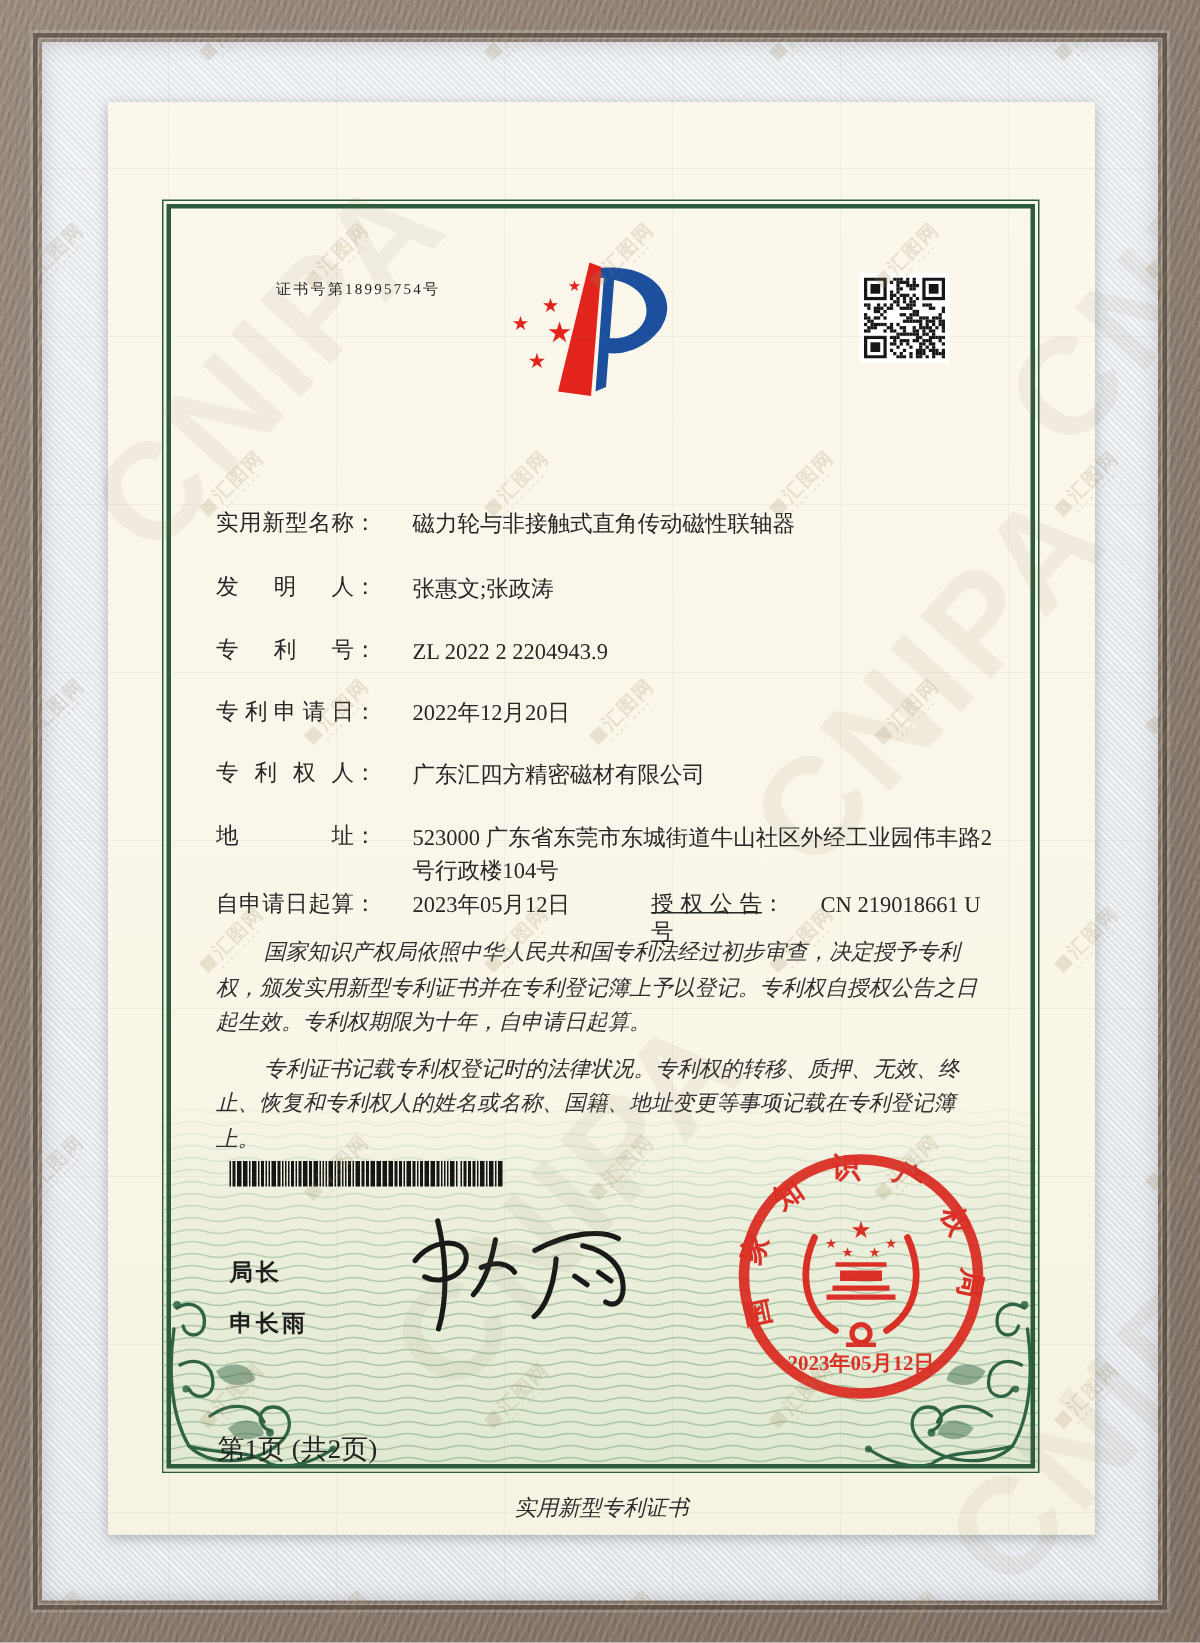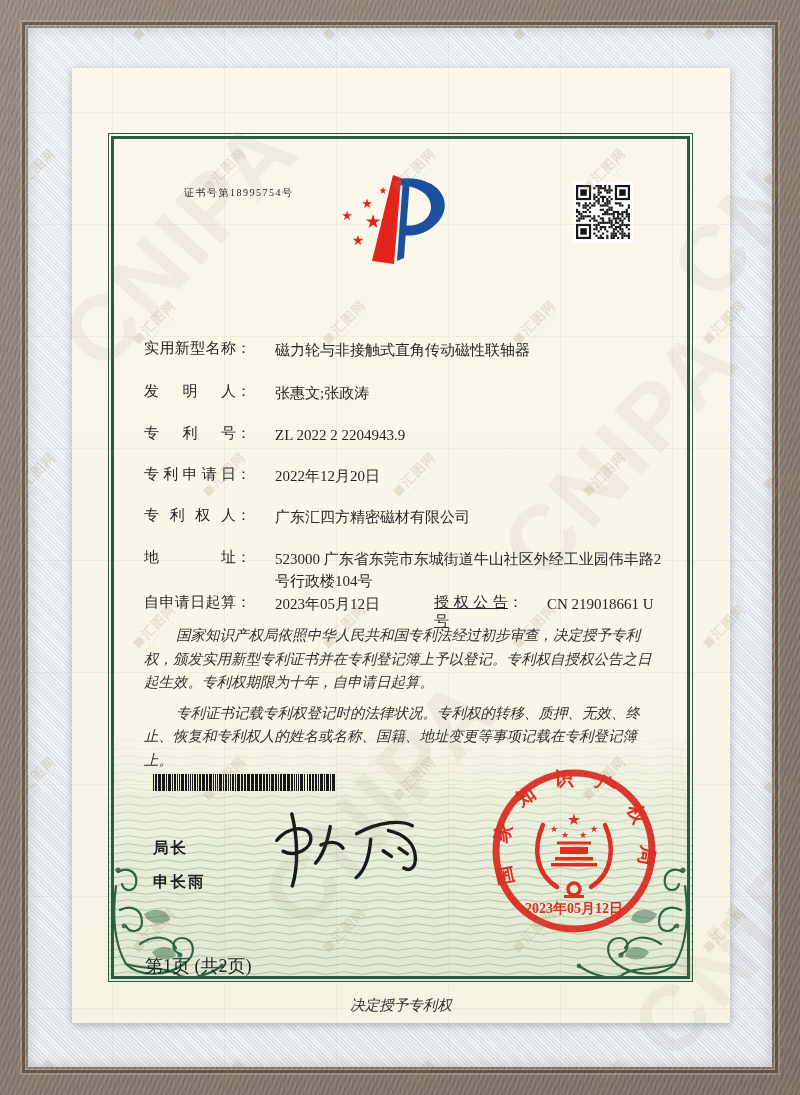--- a/index.html
+++ b/index.html
@@ -548,21 +548,21 @@
           <path d="M31,-26 C41,-4 39,22 17,36" stroke-width="4.5" fill="none" stroke-linecap="round"></path>
           <circle cx="0" cy="38" r="6" fill="none" stroke-width="3.5"></circle>
           <rect x="-10" y="44" width="20" height="3" stroke="none"></rect>
         </g>
         <text x="0" y="62" font-size="14" font-weight="700" fill="#da251c" text-anchor="middle">2023年05月12日</text>
       </svg>
 
       <div class="pagenum">第1页 (共2页)</div>
     </div>
 
-    <div class="continuation">决定授予专利权</div>
+    <div class="continuation">实用新型专利证书</div>
   </div>
 
   <div class="grid-overlay"></div>
   <div class="wm-layer" id="wmLayer">
       <div class="wm-big" style="left: 30px; top: 190px;">CNIPA</div>
       <div class="wm-big" style="left: 470px; top: 400px;">CNIPA</div>
       <div class="wm-big" style="left: 230px; top: 750px;">CNIPA</div>
       <div class="wm-big" style="left: 600px; top: 880px;">CNIPA</div>
       <div class="wm-big" style="left: 640px; top: 120px;">CNIPA</div>
       <div class="wm-tile" style="left: 130px; top: 10px;">

